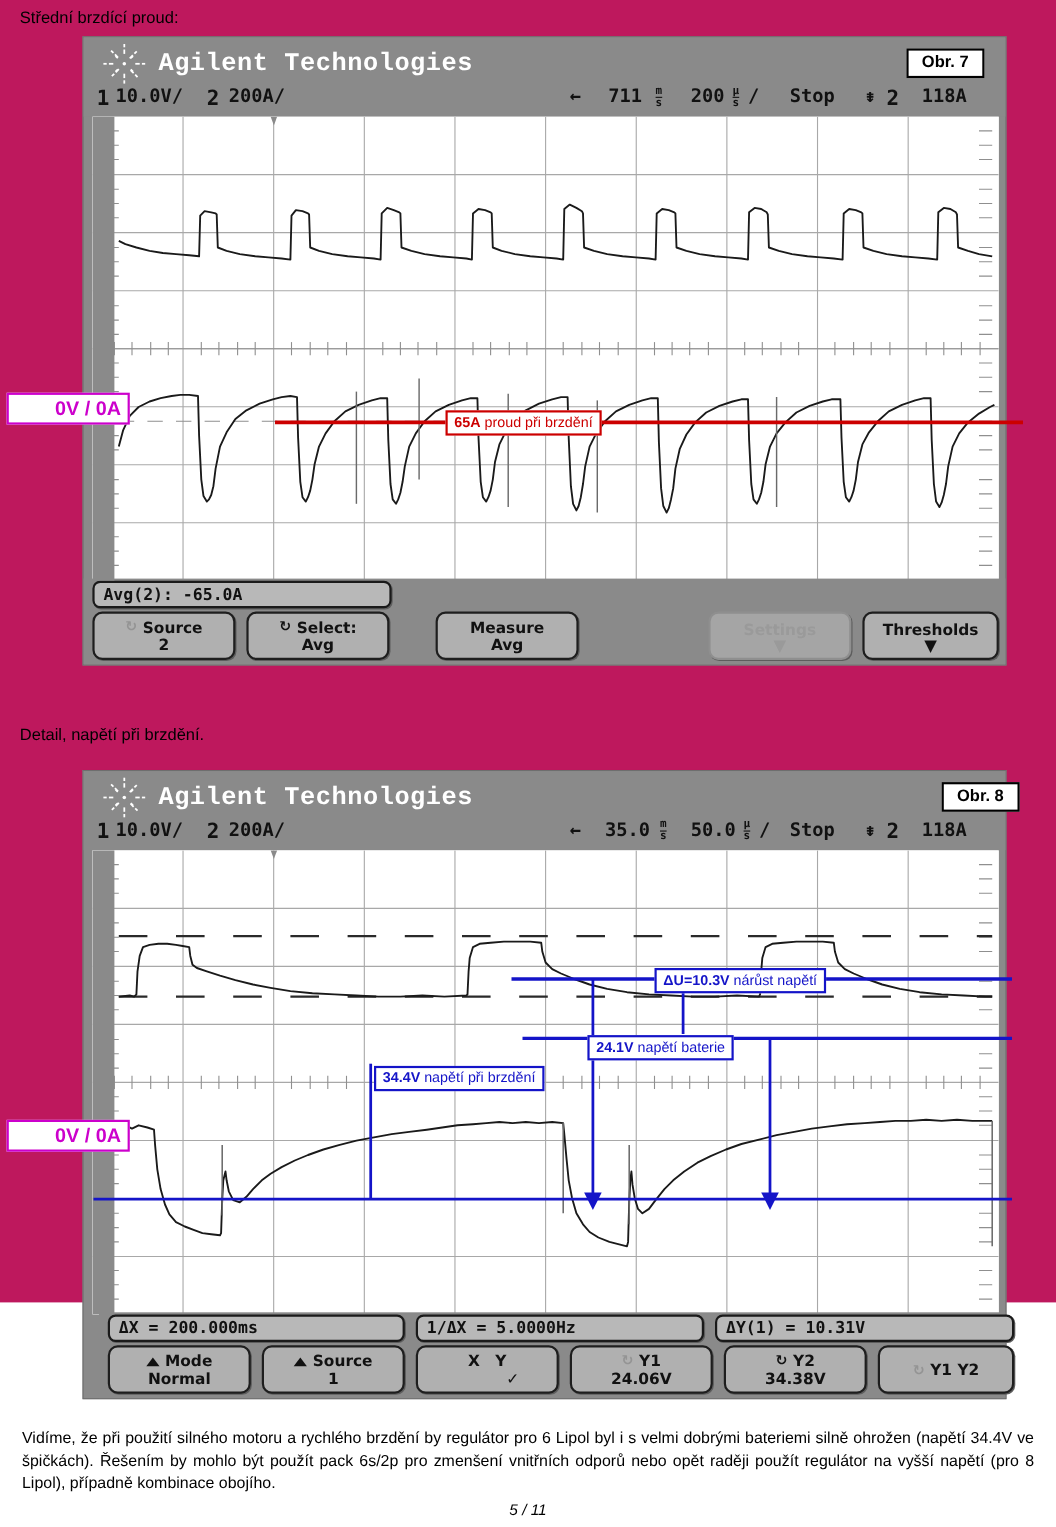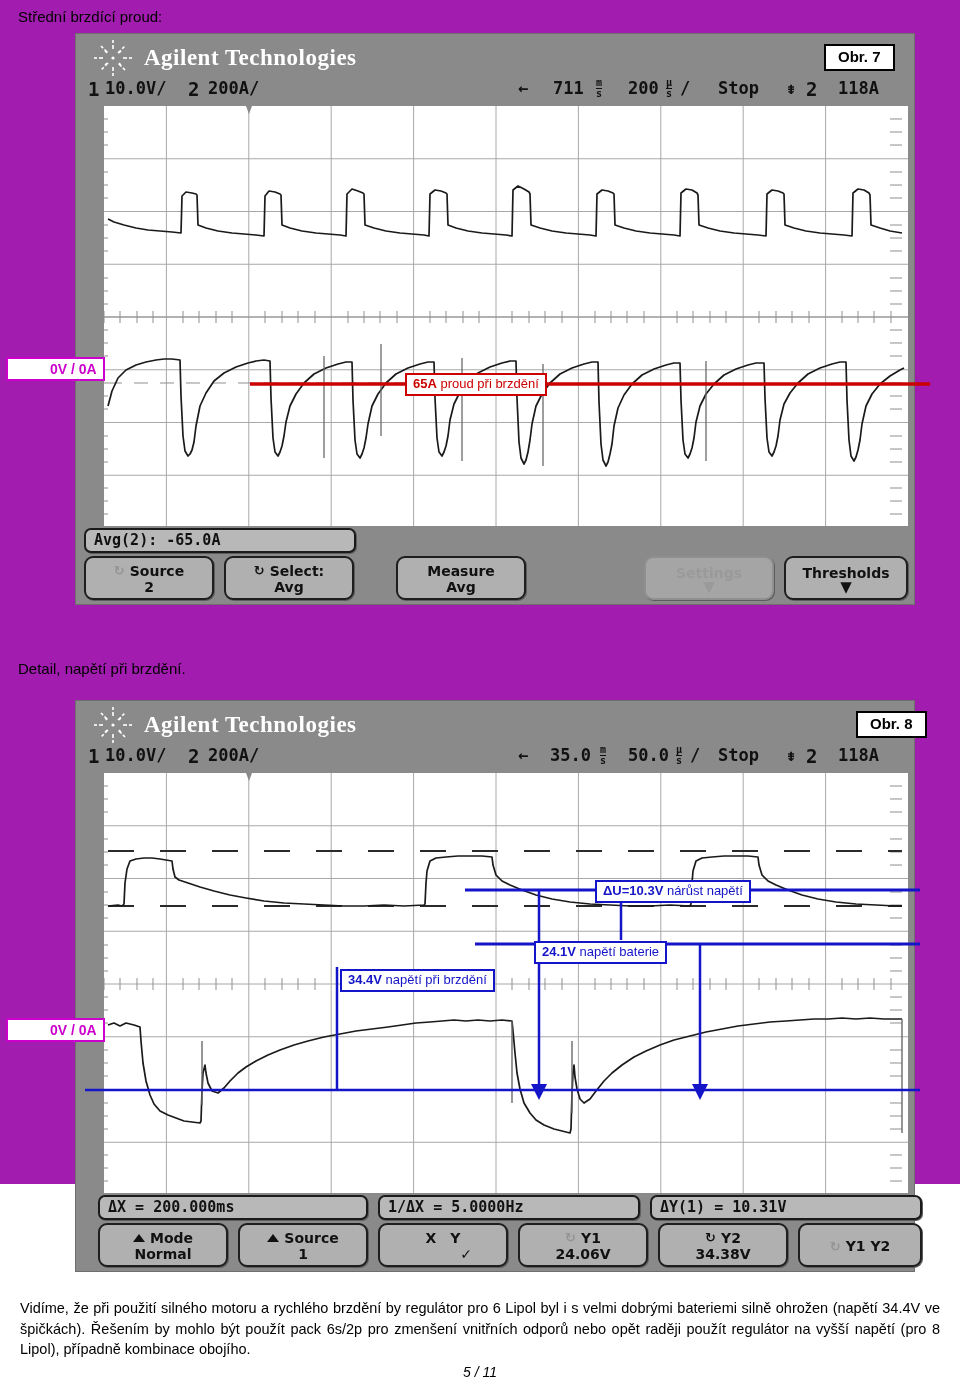--- a/index.html
+++ b/index.html
@@ -4,21 +4,21 @@
 <style>
   * { box-sizing: border-box; }
   html, body {
     margin: 0; padding: 0;
     width: 960px; height: 1388px;
     background: #ffffff;
     font-family: "Liberation Sans", sans-serif;
     color: #000;
     overflow: hidden;
   }
-  .page { position: relative; width: 960px; height: 1184px; background:#a21caf; }
+  .page { position: relative; width: 960px; height: 1184px; background:#be185d; }
 
   .caption {
     position: absolute;
     font-family: "Liberation Sans", sans-serif;
     font-size: 15px;
     color: #000;
     white-space: nowrap;
   }
   #caption-top { left: 18px; top: 8px; }
   #caption-mid { left: 18px; top: 660px; }
@@ -34,21 +34,21 @@
     height: 72px;
     background: #8a8a8a;
   }
   .agilent-logo {
     position: absolute; left: 14px; top: 4px;
     display: flex; align-items: center; gap: 8px;
   }
   .agilent-spark { width: 46px; height: 40px; display:block; }
   .agilent-text {
     color: #ffffff;
-    font-family: Liberation Serif, serif;
+    font-family: Liberation Mono, monospace;
     font-weight: bold;
     font-size: 23px;
     letter-spacing: 0.5px;
     white-space: nowrap;
   }
   .scope-status {
     position: absolute; left: 12px; right: 8px; top: 44px;
     height: 26px;
     color: #111;
     font-family: "DejaVu Sans Mono", monospace;
@@ -154,21 +154,21 @@
     font-family: "Liberation Sans", sans-serif;
     font-size: 13px;
     white-space: nowrap;
     padding: 2px 6px;
     line-height: 1.15;
     z-index: 30;
   }
   .anno b { font-weight: bold; }
   .anno.red { border: 2px solid #cc0000; color: #cc0000; }
   .anno.blue { border: 2px solid #1414c8; color: #1414c8; }
-  .anno.magenta { border: 2px solid #cc00cc; color: #cc00cc; font-weight: bold; font-size: 14px; padding-left: 42px; }
+  .anno.magenta { border: 2px solid #cc00cc; color: #cc00cc; font-weight: bold; font-size: 18px; padding-left: 42px; }
 
   .ovl { position: absolute; z-index: 28; }
   .ovl svg { display: block; overflow: visible; }
 
   
   .para {
     position: absolute;
     left: 20px; right: 20px;
     font-family: "Liberation Sans", sans-serif;
     font-size: 14.5px;

